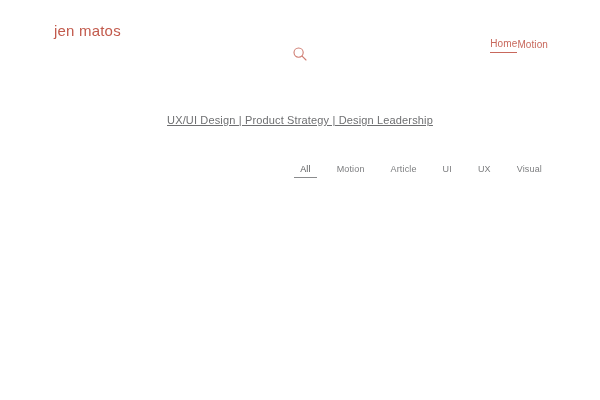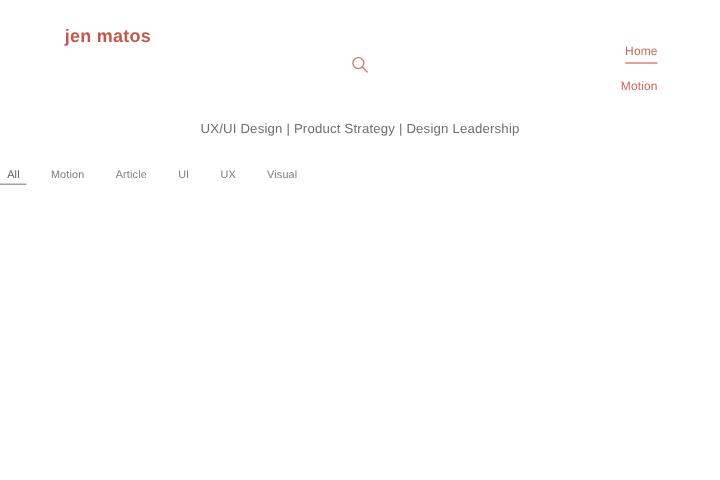--- a/index.html
+++ b/index.html
@@ -19,21 +19,21 @@
   .site-header {
     position: relative;
     height: 78px;
   }
 
   .brand {
     position: absolute;
     left: 54px;
     top: 21px;
     font-size: 15px;
-    font-weight: 700;
+    font-weight: 400;
     color: #c25a4c;
     letter-spacing: 0.2px;
     text-decoration: none;
     line-height: 20px;
     white-space: nowrap;
   }
 
   .search-button {
     position: absolute;
     left: 292px;
@@ -47,23 +47,21 @@
     cursor: pointer;
     line-height: 0;
   }
   .search-button svg { display: block; }
 
   .main-nav {
     position: absolute;
     right: 52px;
     top: 37px;
     display: flex;
-    align-items: flex-end;
-    gap: 13px;
-    flex-direction: column;
+    align-items: center;
   }
   .nav-link {
     font-size: 10px;
     color: #c8685c;
     text-decoration: none;
     line-height: 13px;
     letter-spacing: 0.1px;
     white-space: nowrap;
     padding-bottom: 2px;
   }
@@ -78,32 +76,34 @@
   }
   .hero-title {
     margin: 0;
     font-size: 28px;
     font-weight: bold;
     color: #58595b;
     letter-spacing: -0.3px;
     line-height: 34px;
   }
   .hero-subtitle {
-    margin: 0;
+    margin: 12px;
     padding-top: 11px;
     font-size: 11px;
     font-weight: 400;
     color: #6e6f71;
     letter-spacing: 0.15px;
     line-height: 15px;
+    text-decoration: underline;
   }
 
   
   .filter-bar {
     display: flex;
+    justify-content: flex-end;
     align-items: flex-start;
     gap: 14px;
     padding-right: 52px;
     padding-top: 22px;
   }
   .filter-item {
     font-size: 9px;
     color: #7c7d7f;
     text-decoration: none;
     line-height: 12px;

